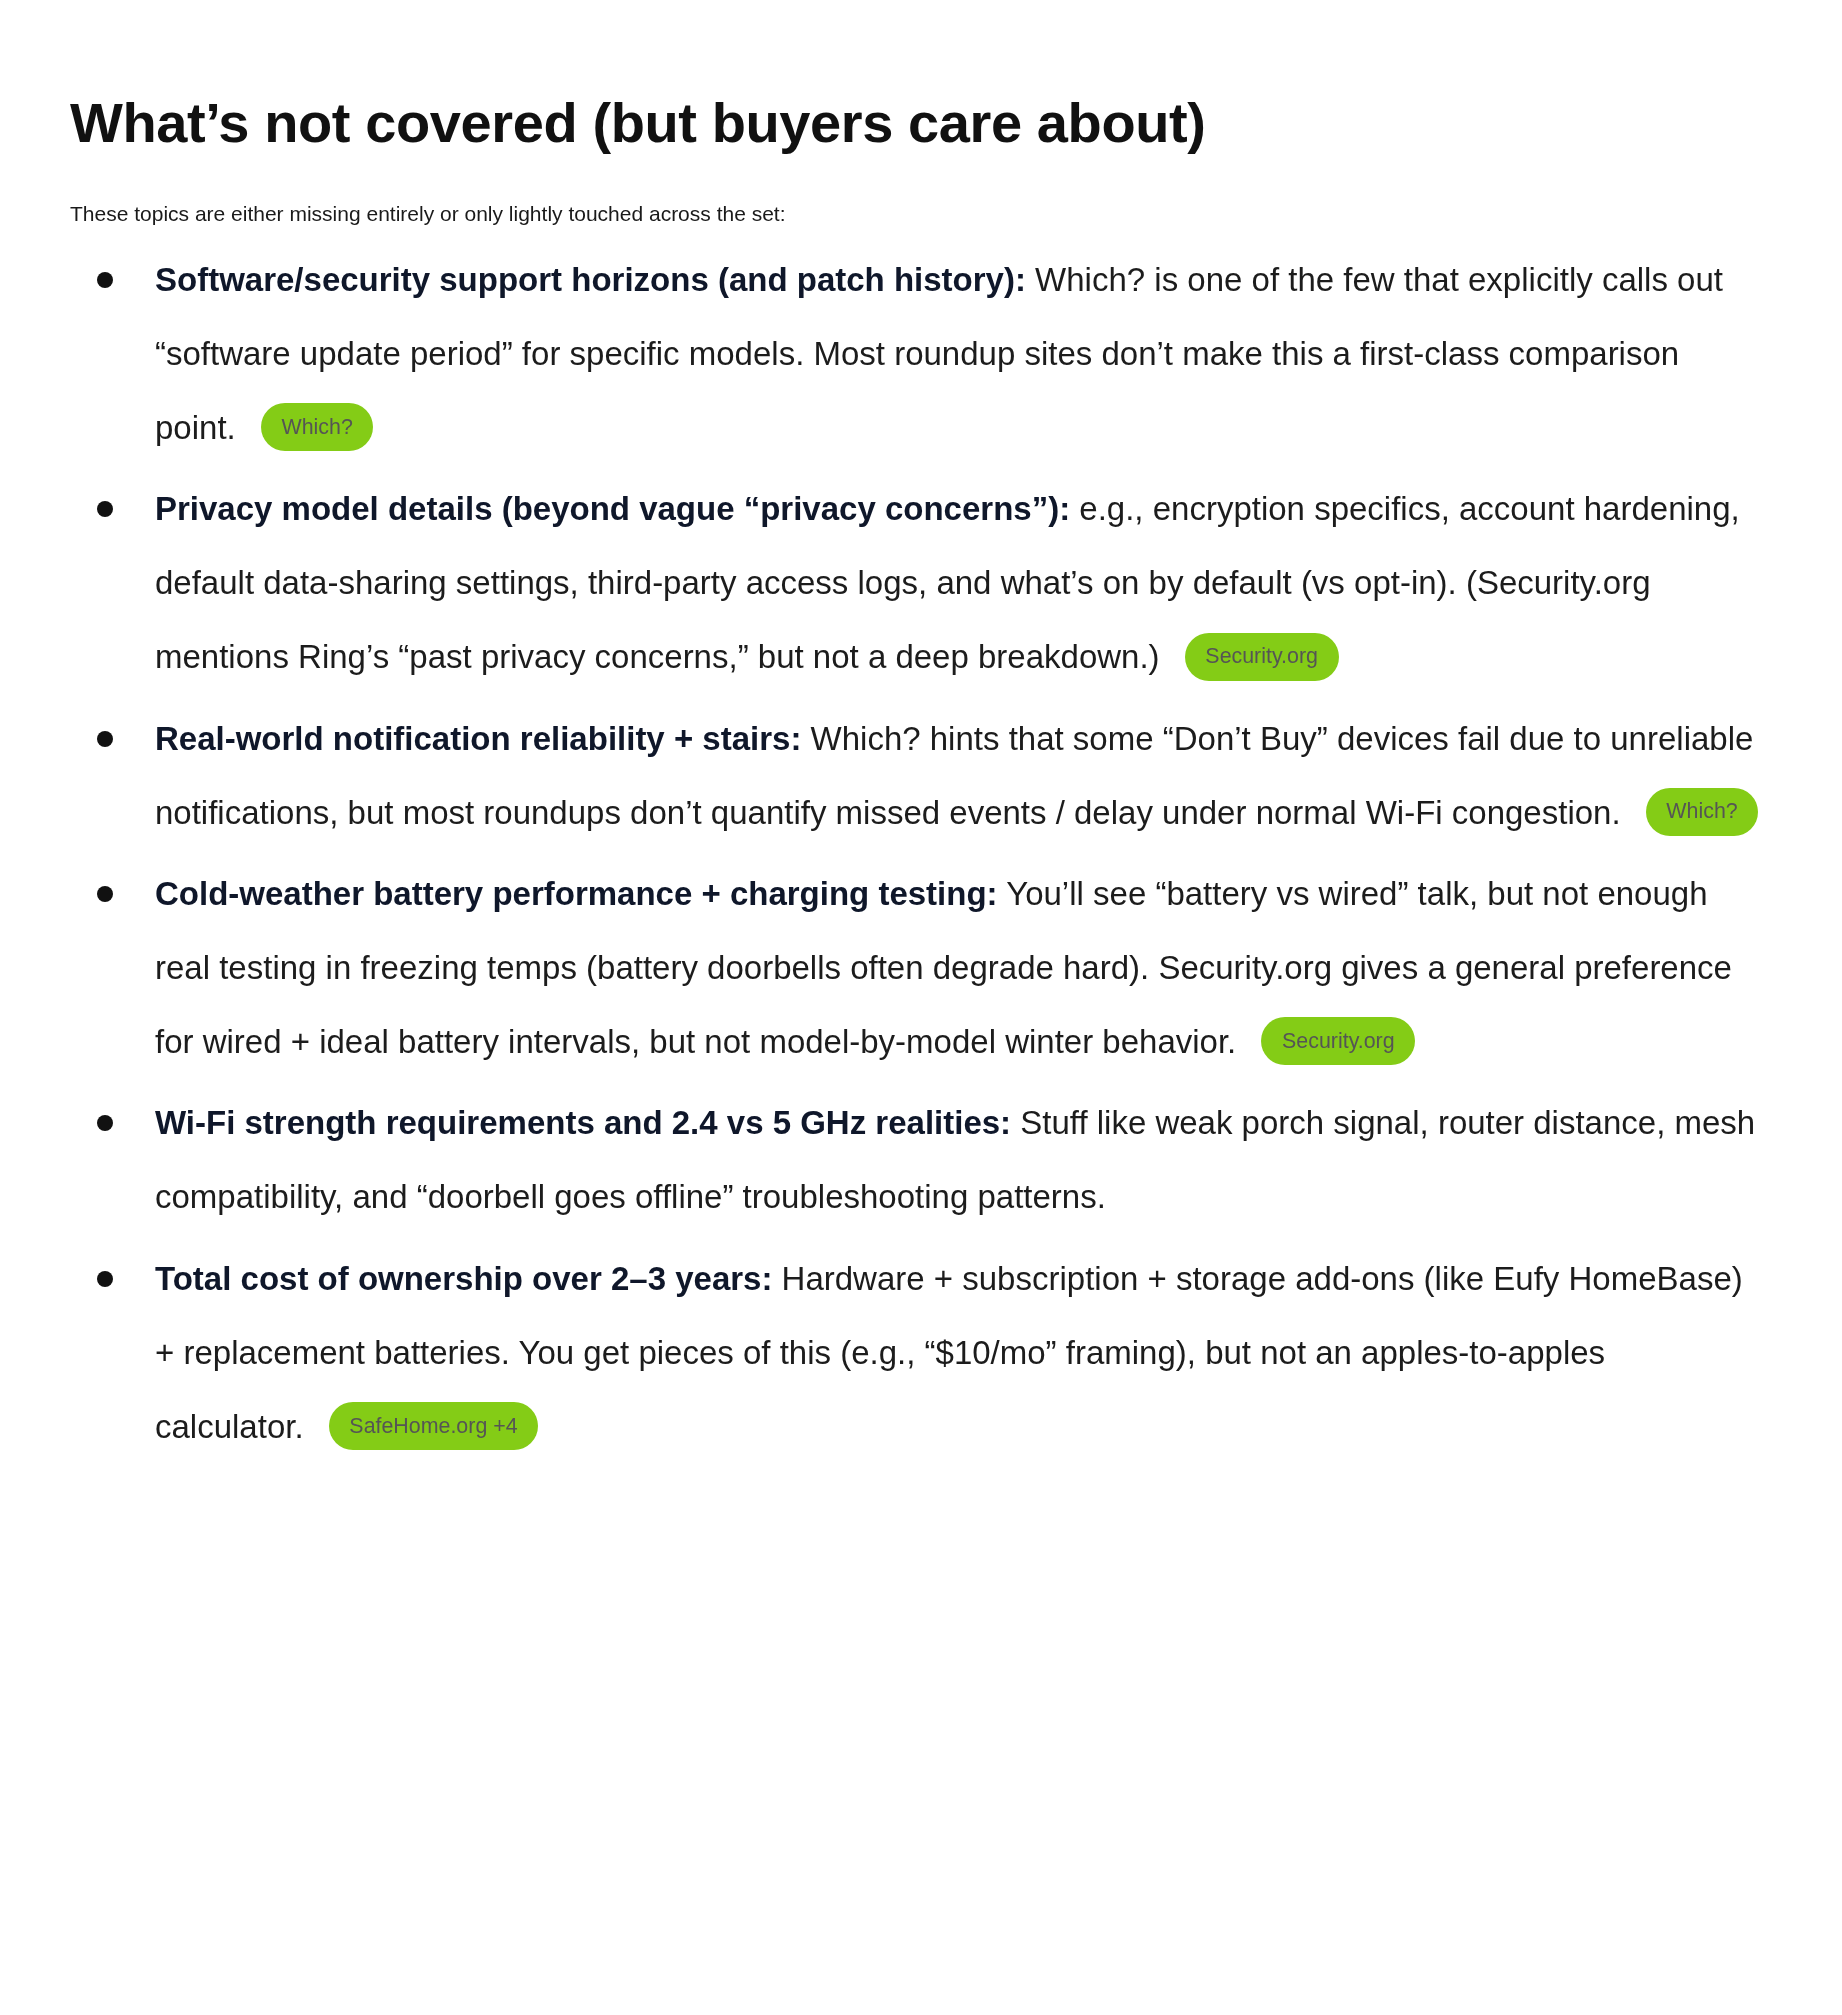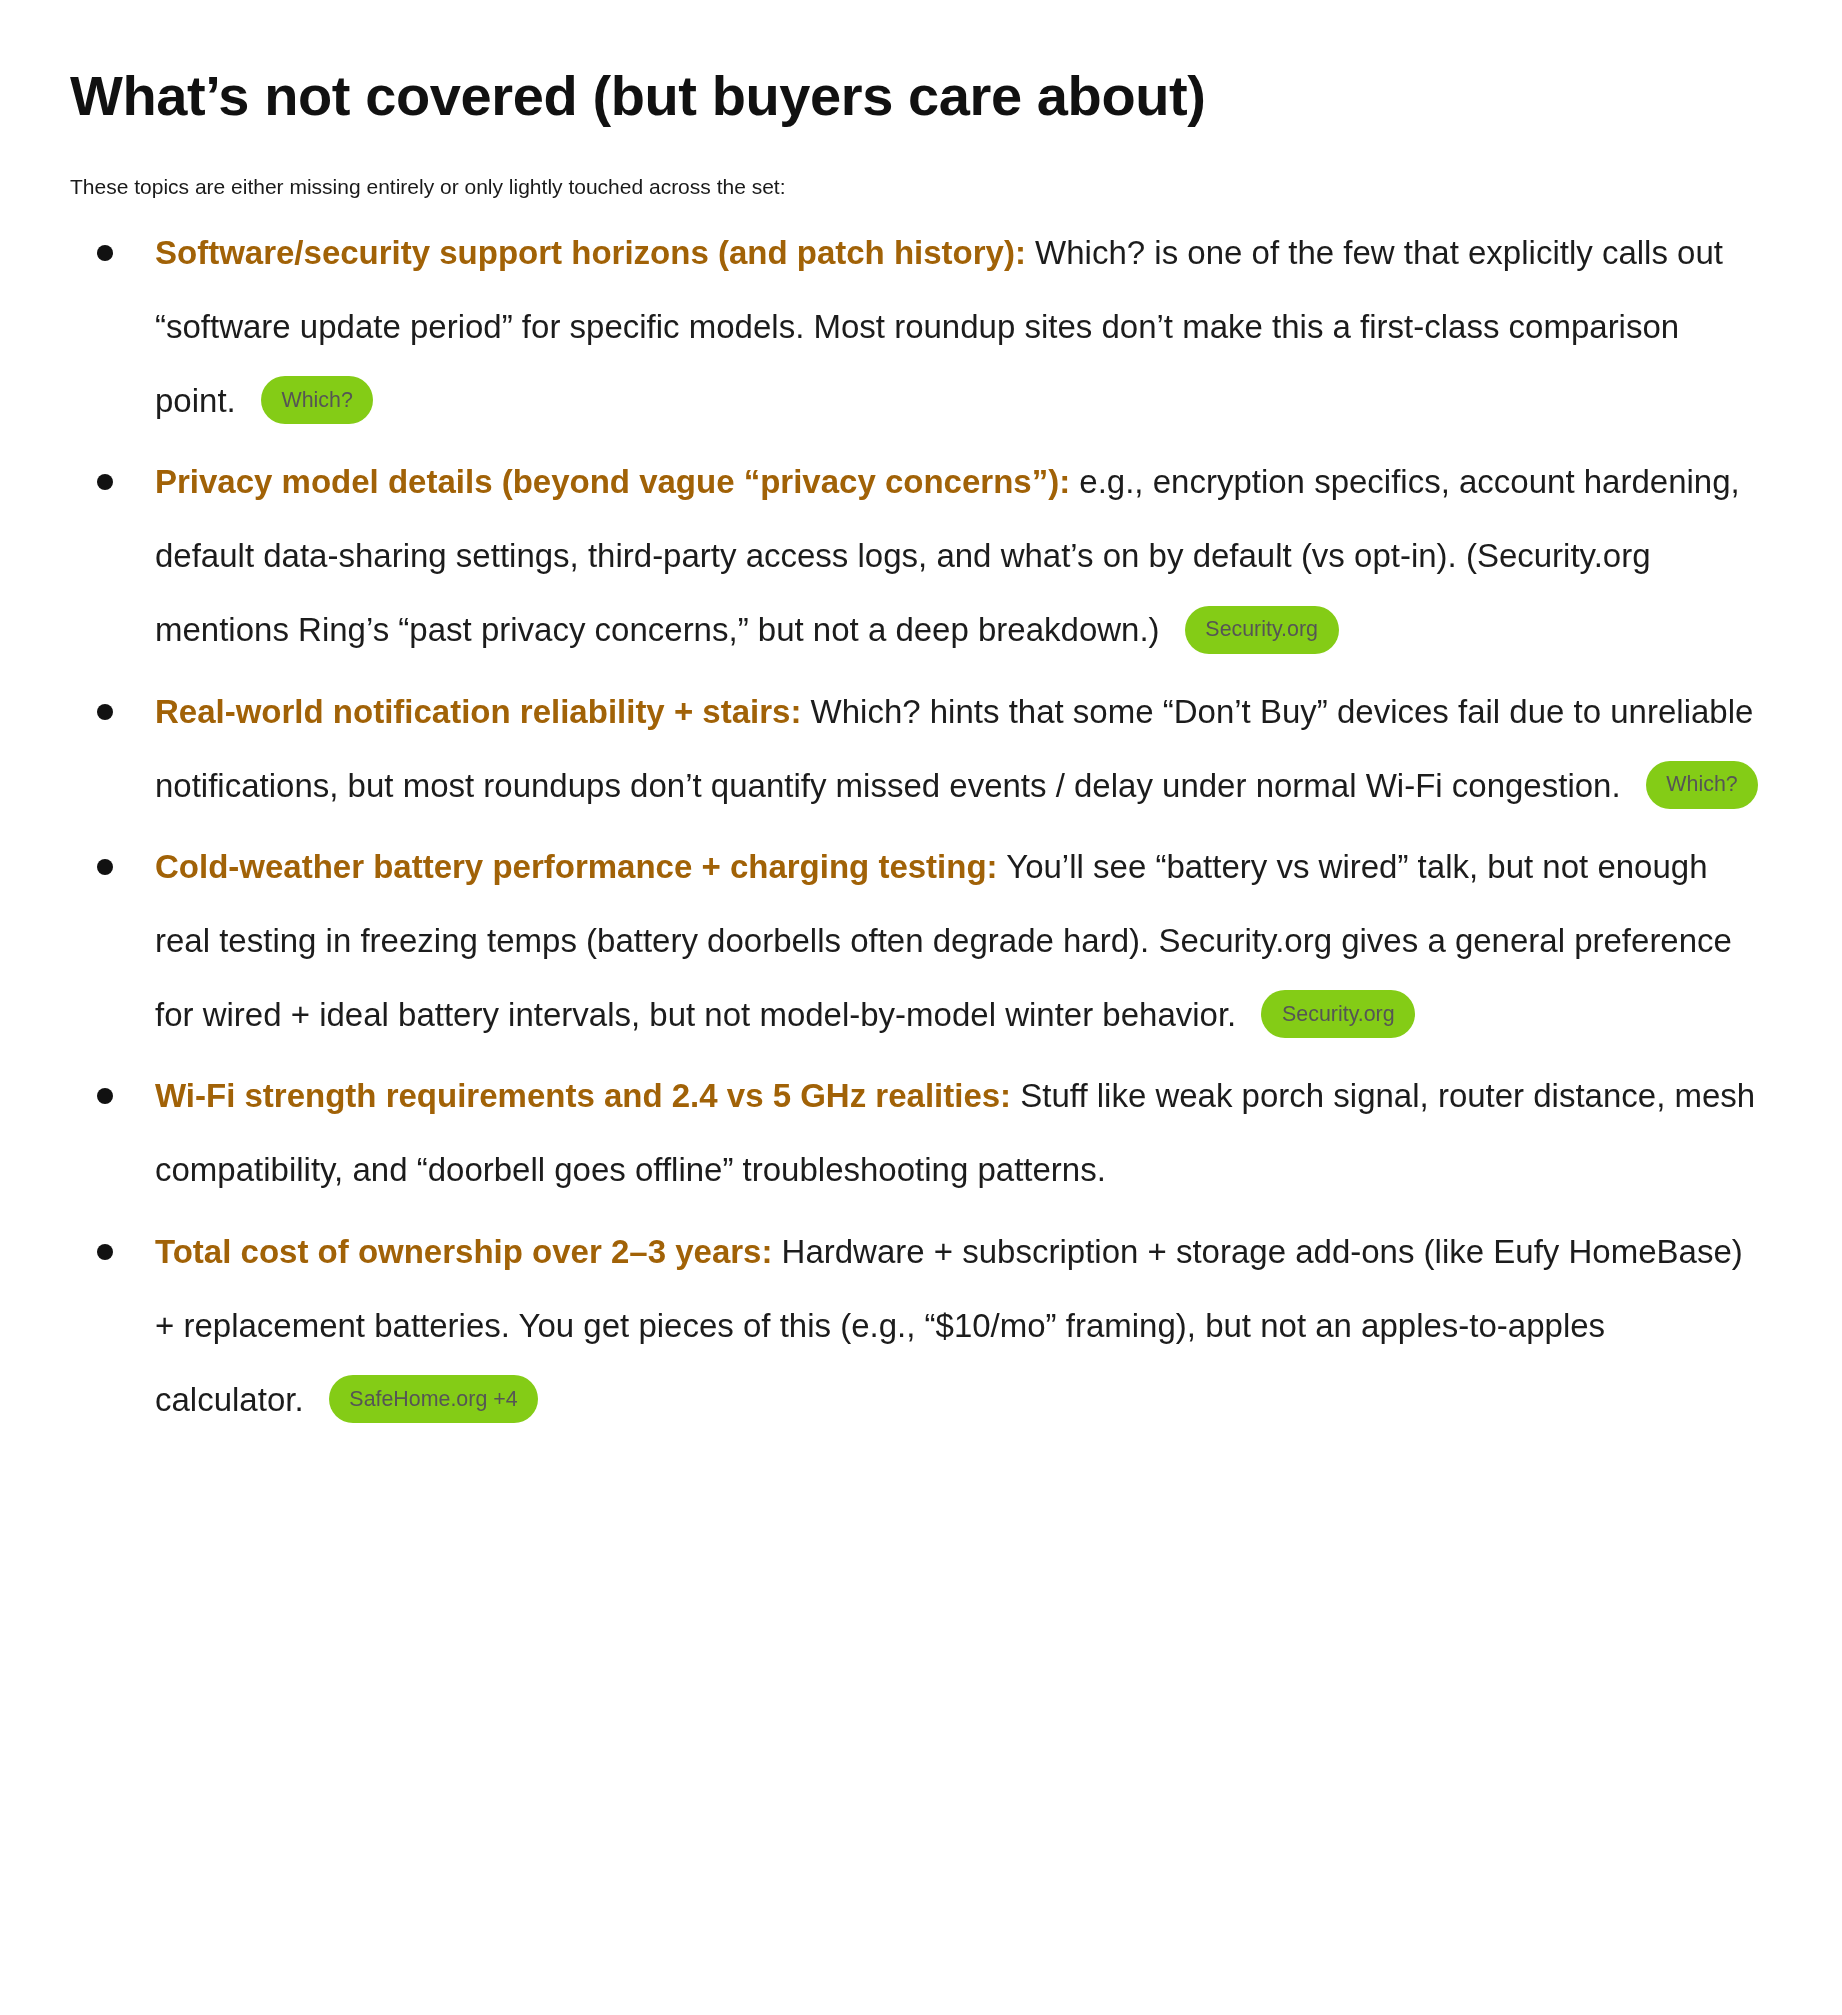--- a/index.html
+++ b/index.html
@@ -15,21 +15,21 @@
   }
   .page {
     padding: 0 74px 0 70px;
   }
   h1.heading {
     font-size: 56px;
     font-weight: 700;
     color: #111111;
     letter-spacing: -0.4px;
     line-height: 1.1;
-    margin: 65px 0 0 0;
+    margin: 92px 0 0 0;
   }
   p.intro {
     font-size: 21px;
     line-height: 1.3;
     margin: 46px 0 0 0;
     color: #1a1a1a;
   }
   ul.bullets {
     list-style: none;
     margin: 16px 0 0 0;
@@ -47,21 +47,21 @@
     position: absolute;
     left: 26.5px;
     top: 29px;
     width: 16px;
     height: 16px;
     border-radius: 50%;
     background: #111111;
   }
   ul.bullets li strong {
     font-weight: 700;
-    color: #a16207;
+    color: #0f172a;
   }
   .badge {
     display: inline-block;
     background: #84cc16;
     color: #555555;
     font-size: 21.4px;
     line-height: 1;
     padding: 13.3px 20.6px;
     border-radius: 32px;
     margin-left: 16px;

